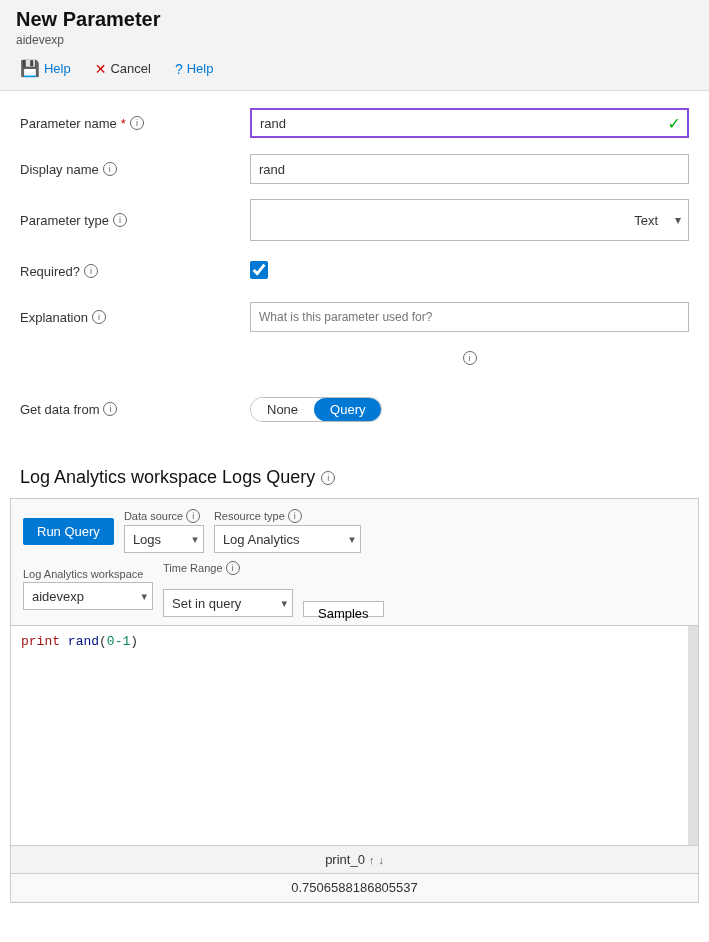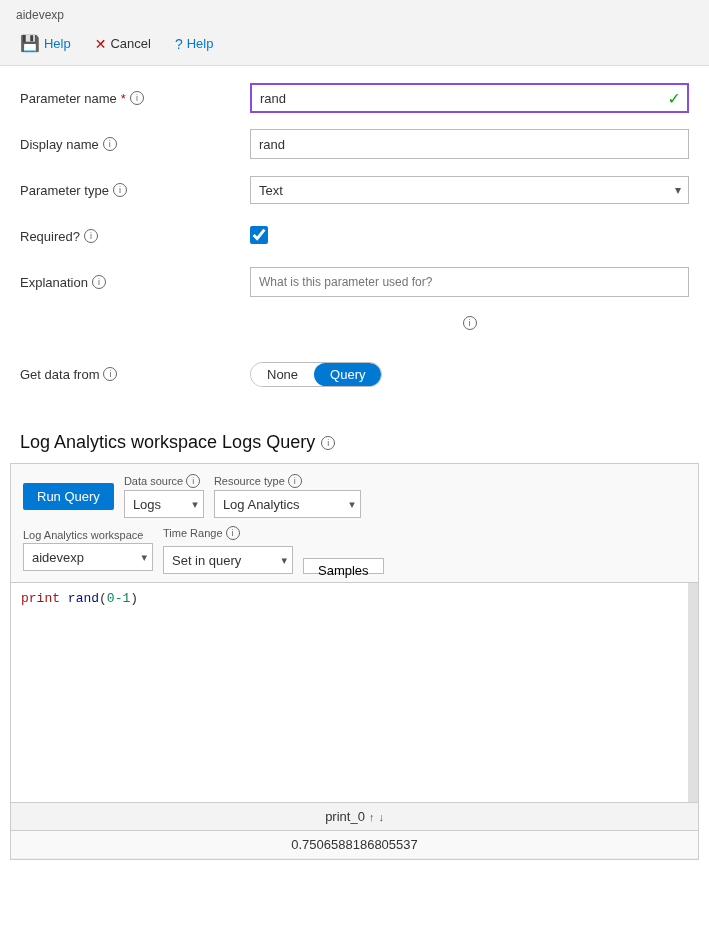--- a/index.html
+++ b/index.html
@@ -110,29 +110,30 @@
       transform: translateY(-50%);
       color: #0a0;
       font-size: 16px;
     }
     .select-wrapper {
       position: relative;
       width: 100%;
     }
     .select-input {
       width: 100%;
-      height: 28px;
+      height: 42px;
       border: 1px solid #bbb;
       padding: 0 30px 0 8px;
       font-size: 13px;
       color: #333;
       background: #fff;
       appearance: none;
       cursor: pointer;
       outline: none;
+      text-align: right;
     }
     .select-arrow {
       position: absolute;
       right: 8px;
       top: 50%;
       transform: translateY(-50%);
       pointer-events: none;
       color: #555;
       font-size: 12px;
     }
@@ -266,21 +267,21 @@
       gap: 10px;
     }
     .workspace-group {
       display: flex;
       flex-direction: column;
       gap: 2px;
     }
     .timerange-group {
       display: flex;
       flex-direction: column;
-      gap: 6px;
+      gap: 14px;
     }
     .samples-btn {
       border: 1px solid #bbb;
       background: #fff;
       padding: 4px 14px;
       font-size: 13px;
       cursor: pointer;
       align-self: flex-end;
       height: 16px;
     }
@@ -326,20 +327,21 @@
       font-size: 13px;
       color: #333;
       text-align: center;
       border-bottom: 1px solid #eee;
     }
   </style>
 </head>
 <body>
 
 <div class="top-bar">
+  <div class="page-title">New Parameter</div>
   <div class="subtitle">aidevexp</div>
   <div class="toolbar">
     <button class="toolbar-btn">
       <span class="icon" style="color:#0078d4; font-size:16px;">💾</span>
       <span>Help</span>
     </button>
     <button class="toolbar-btn cancel-btn">
       <span class="icon" style="color:#c00; font-size:14px;">✕</span>
       <span>Cancel</span>
     </button>

